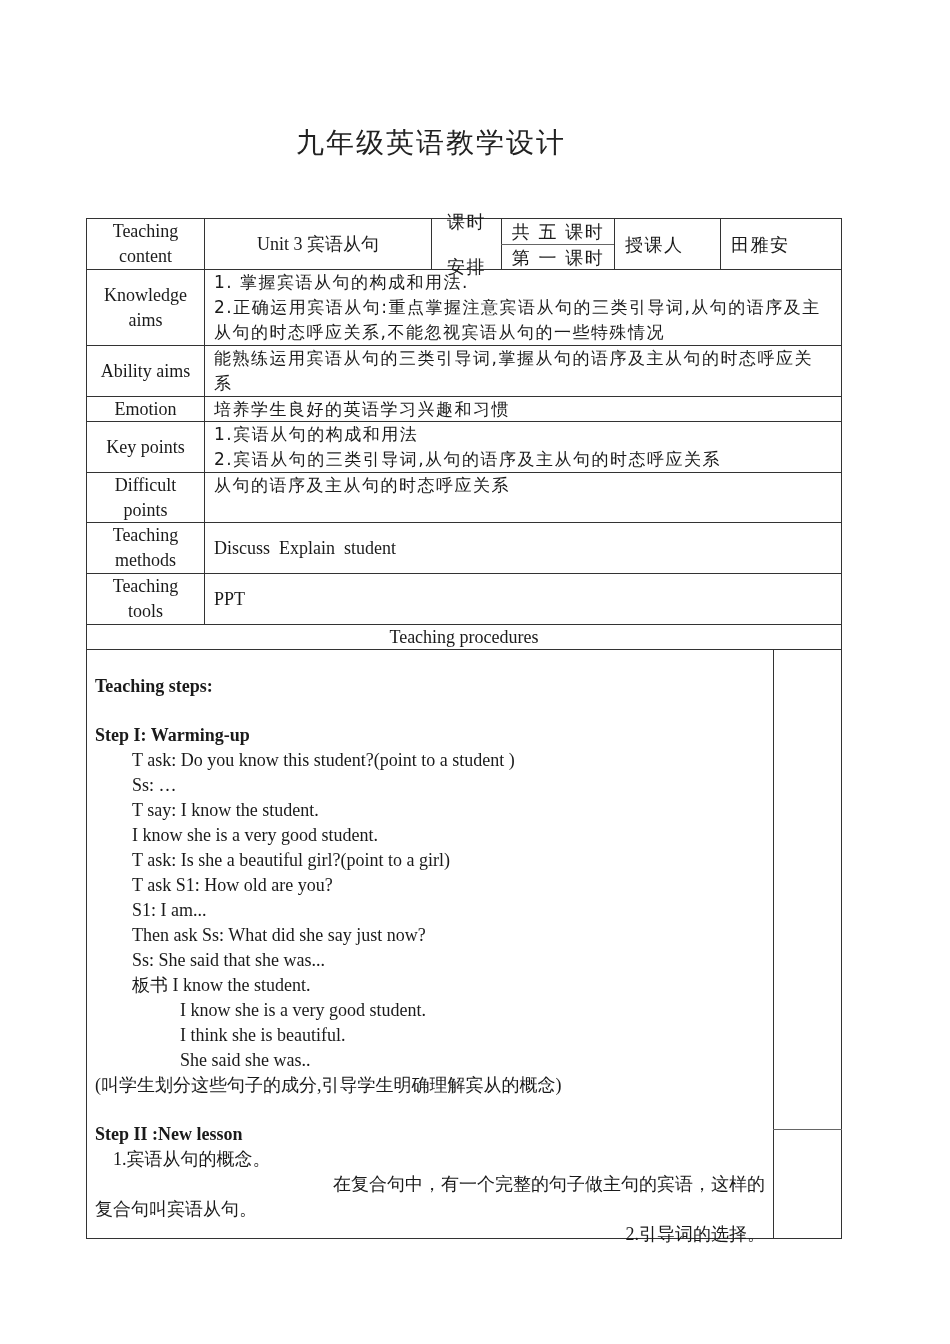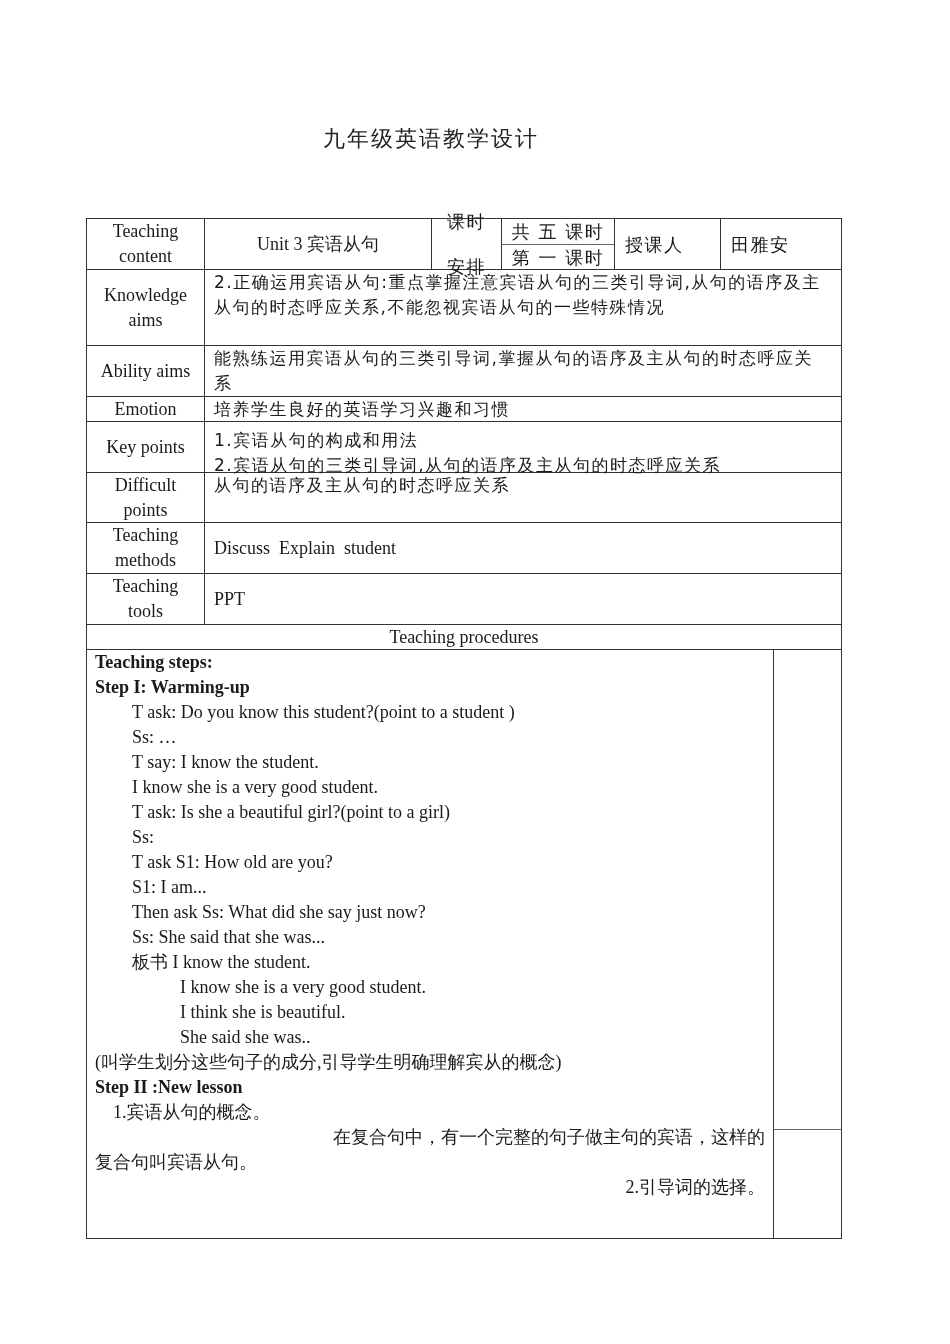--- a/index.html
+++ b/index.html
@@ -1,27 +1,27 @@
 <!DOCTYPE html>
 <html><head>
 <meta charset="utf-8">
 <style>
   html, body { margin: 0; padding: 0; background: #ffffff; }
   body { width: 950px; height: 1344px; position: relative; font-family: "Liberation Serif", "DejaVu Serif", serif; color: #1a1a1a; }
-  .title { position: absolute; top: 124px; left: 0; width: 862px; text-align: center; font-size: 22px; letter-spacing: 2px; color: #222; font-family: "DejaVu Sans", "Liberation Sans", sans-serif; font-weight: 300; }
+  .title { position: absolute; top: 124px; left: 0; width: 862px; text-align: center; font-size: 28px; letter-spacing: 2px; color: #222; font-family: "DejaVu Sans", "Liberation Sans", sans-serif; font-weight: 300; }
   .cn { font-family: "DejaVu Sans", "Liberation Sans", sans-serif; font-size: 15px; letter-spacing: 1.5px; }
   .line-h { position: absolute; height: 1px; background: #333; }
   .line-v { position: absolute; width: 1px; background: #333; }
   .cell { position: absolute; box-sizing: border-box; font-size: 18px; line-height: 25px; }
   .center { display: flex; align-items: center; justify-content: center; text-align: center; }
   .vcenter { display: flex; align-items: center; }
   .txt { padding-left: 9px; font-size: 17px; line-height: 25px; }
   .proc { position: absolute; left: 95px; top: 650px; width: 670px; font-size: 18px; line-height: 25px; }
   .proc div { white-space: nowrap; }
-  .b { font-weight: bold; }
+  .b { font-weight: bold; margin-top: 24px; }
   .i1 { padding-left: 37px; }
   .i2 { padding-left: 85px; }
   .i3 { padding-left: 18px; }
   .i4 { padding-left: 38px; text-align: right; }
 </style>
 </head>
 <body>
 
 <div class="title">九年级英语教学设计</div>
 
@@ -67,20 +67,21 @@
 <div class="cell center cn" style="left:502px; top:219px; width:112px; height:25px;">共 五 课时</div>
 <div class="cell center cn" style="left:502px; top:245px; width:112px; height:24px;">第 一 课时</div>
 <div class="cell vcenter cn" style="left:615px; top:219px; width:105px; height:50px; padding-left:10px;">授课人</div>
 <div class="cell vcenter cn" style="left:721px; top:219px; width:120px; height:50px; padding-left:10px;">田雅安</div>
 
 <div class="cell center" style="left:87px; top:270px; width:117px; height:75px; flex-direction:column;">
   <span>Knowledge</span>
   <span>aims</span>
 </div>
 <div class="cell cn txt" style="left:205px; top:270px; width:636px; height:75px;">
+  <div>1. 掌握宾语从句的构成和用法.</div>
   <div>2.正确运用宾语从句:重点掌握注意宾语从句的三类引导词,从句的语序及主</div>
   <div>从句的时态呼应关系,不能忽视宾语从句的一些特殊情况</div>
 </div>
 
 <div class="cell center" style="left:87px; top:346px; width:117px; height:50px;">
   <span>Ability aims</span>
 </div>
 <div class="cell cn txt" style="left:205px; top:346px; width:636px; height:50px;">
   <div>能熟练运用宾语从句的三类引导词,掌握从句的语序及主从句的时态呼应关</div>
   <div>系</div>
@@ -89,21 +90,21 @@
 <div class="cell center" style="left:87px; top:397px; width:117px; height:24px;">
   <span>Emotion</span>
 </div>
 <div class="cell cn txt vcenter" style="left:205px; top:397px; width:636px; height:24px;">
   <div>培养学生良好的英语学习兴趣和习惯</div>
 </div>
 
 <div class="cell center" style="left:87px; top:422px; width:117px; height:50px;">
   <span>Key points</span>
 </div>
-<div class="cell cn txt" style="left:205px; top:422px; width:636px; height:50px;margin-top:6px;">
+<div class="cell cn txt" style="left:205px; top:422px; width:636px; height:50px;">
   <div>1.宾语从句的构成和用法</div>
   <div>2.宾语从句的三类引导词,从句的语序及主从句的时态呼应关系</div>
 </div>
 
 <div class="cell center" style="left:87px; top:473px; width:117px; height:49px; flex-direction:column;">
   <span>Difficult</span>
   <span>points</span>
 </div>
 <div class="cell cn txt" style="left:205px; top:473px; width:636px; height:49px;">
   <div>从句的语序及主从句的时态呼应关系</div>
@@ -128,21 +129,20 @@
 <div class="cell center" style="left:87px; top:625px; width:754px; height:24px;">Teaching procedures</div>
 
 <div class="proc">
   <div class="b">Teaching steps:</div>
   <div class="b">Step I: Warming-up</div>
   <div class="i1">T ask: Do you know this student?(point to a student )</div>
   <div class="i1">Ss: …</div>
   <div class="i1">T say: I know the student.</div>
   <div class="i1">I know she is a very good student.</div>
   <div class="i1">T ask: Is she a beautiful girl?(point to a girl)</div>
-  <div class="i1">Ss:</div>
   <div class="i1">T ask S1: How old are you?</div>
   <div class="i1">S1: I am...</div>
   <div class="i1">Then ask Ss: What did she say just now?</div>
   <div class="i1">Ss: She said that she was...</div>
   <div class="i1">板书 I know the student.</div>
   <div class="i2">I know she is a very good student.</div>
   <div class="i2">I think she is beautiful.</div>
   <div class="i2">She said she was..</div>
   <div>(叫学生划分这些句子的成分,引导学生明确理解宾从的概念)</div>
   <div class="b">Step II :New lesson</div>

